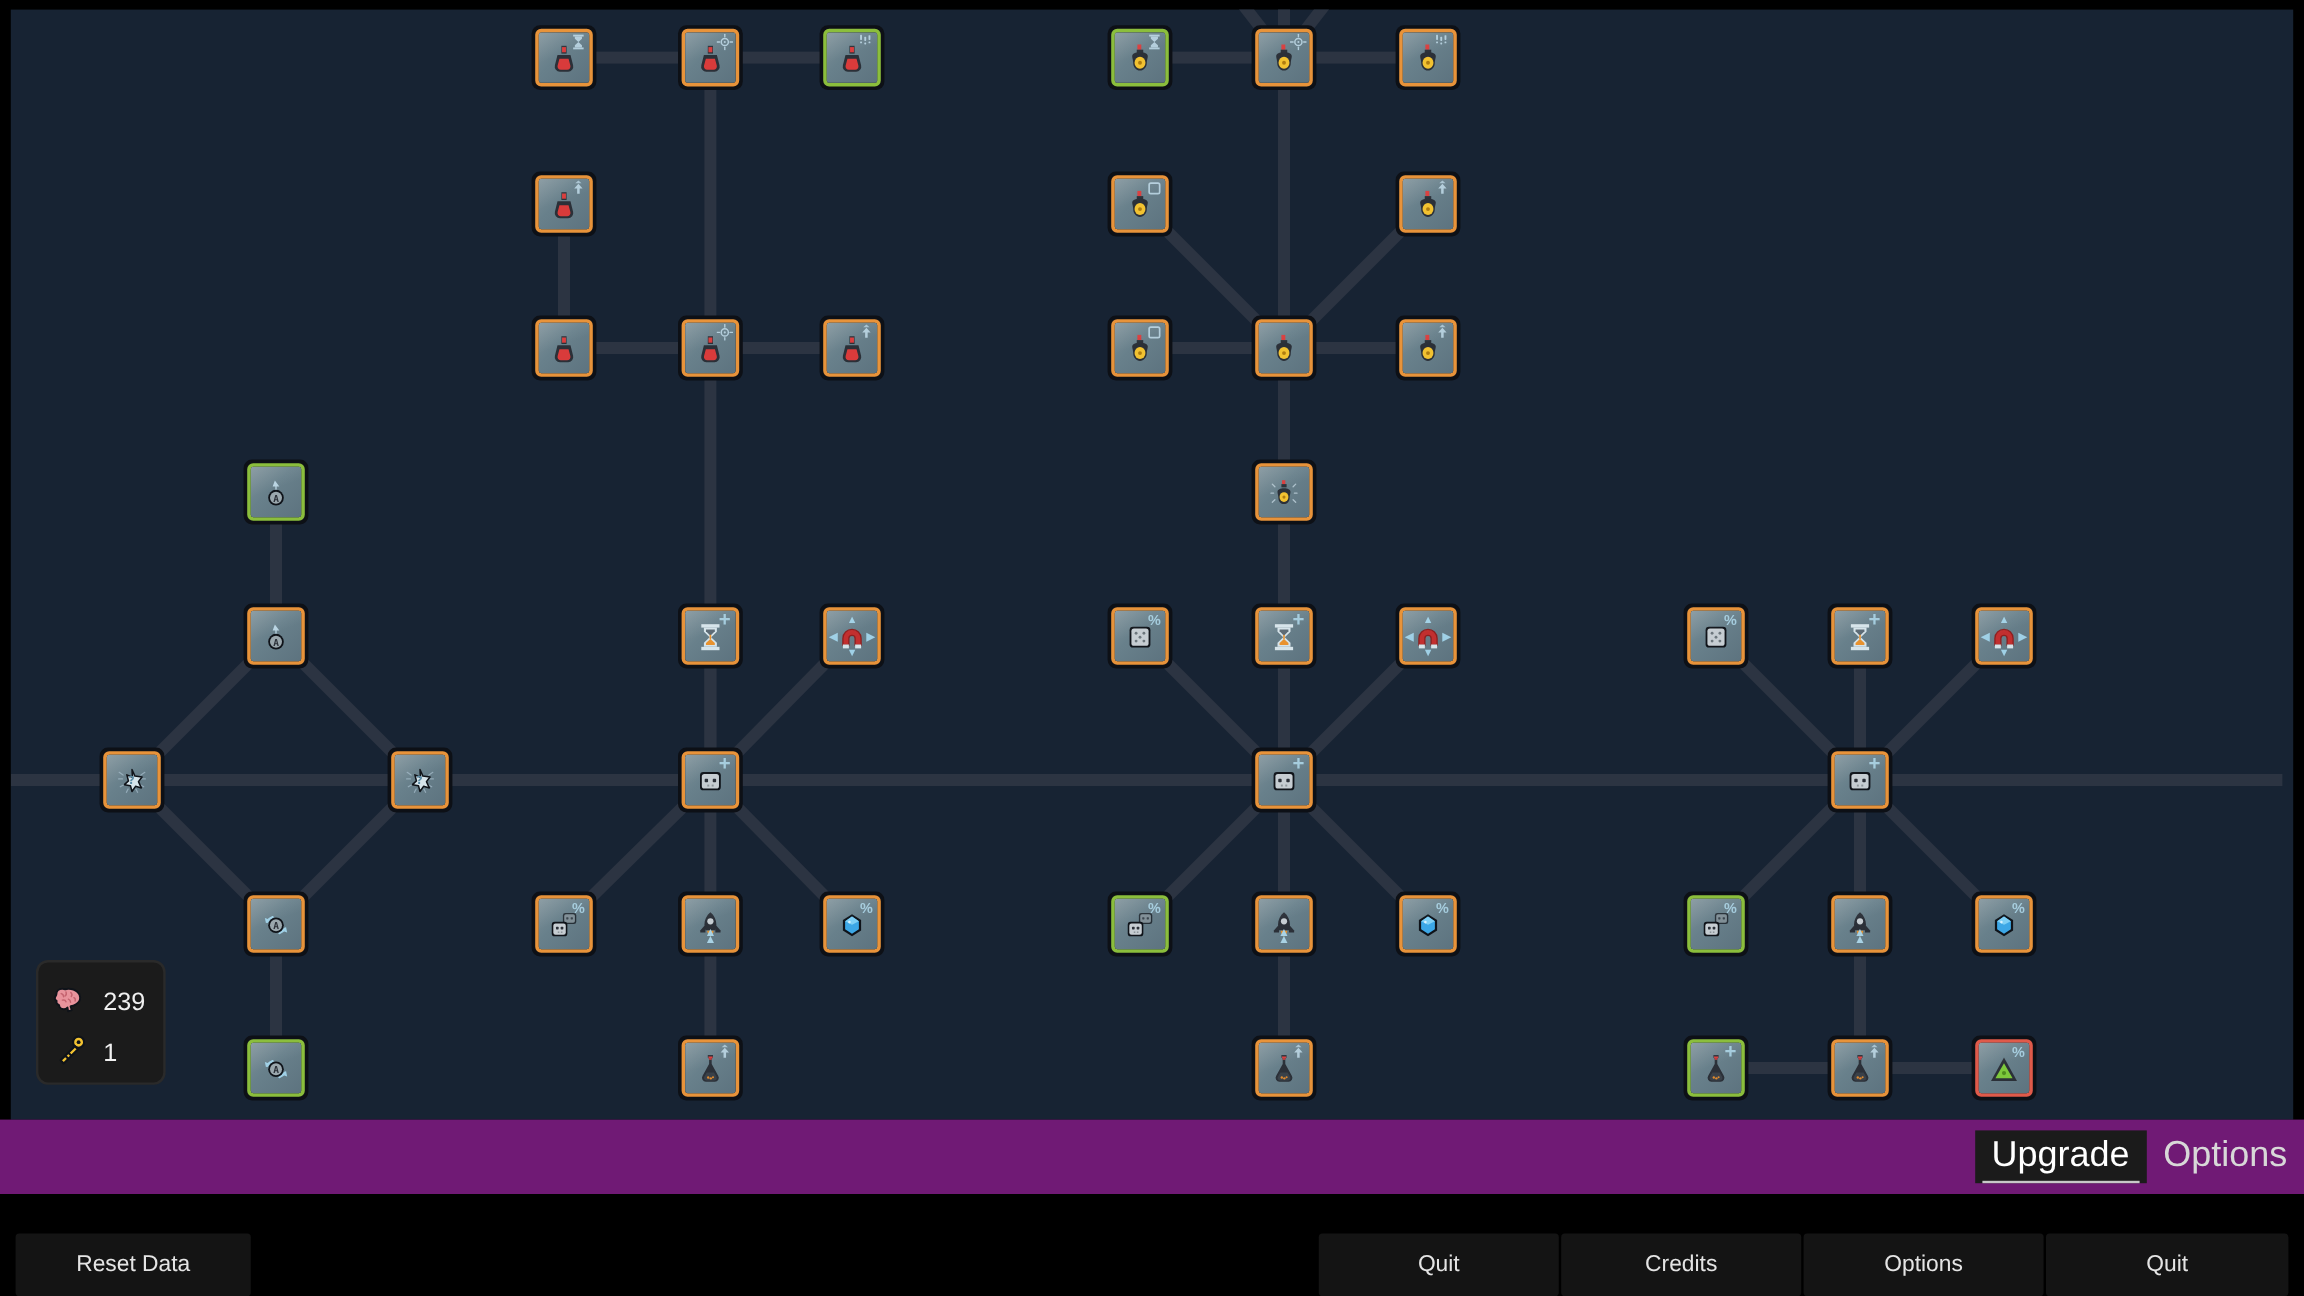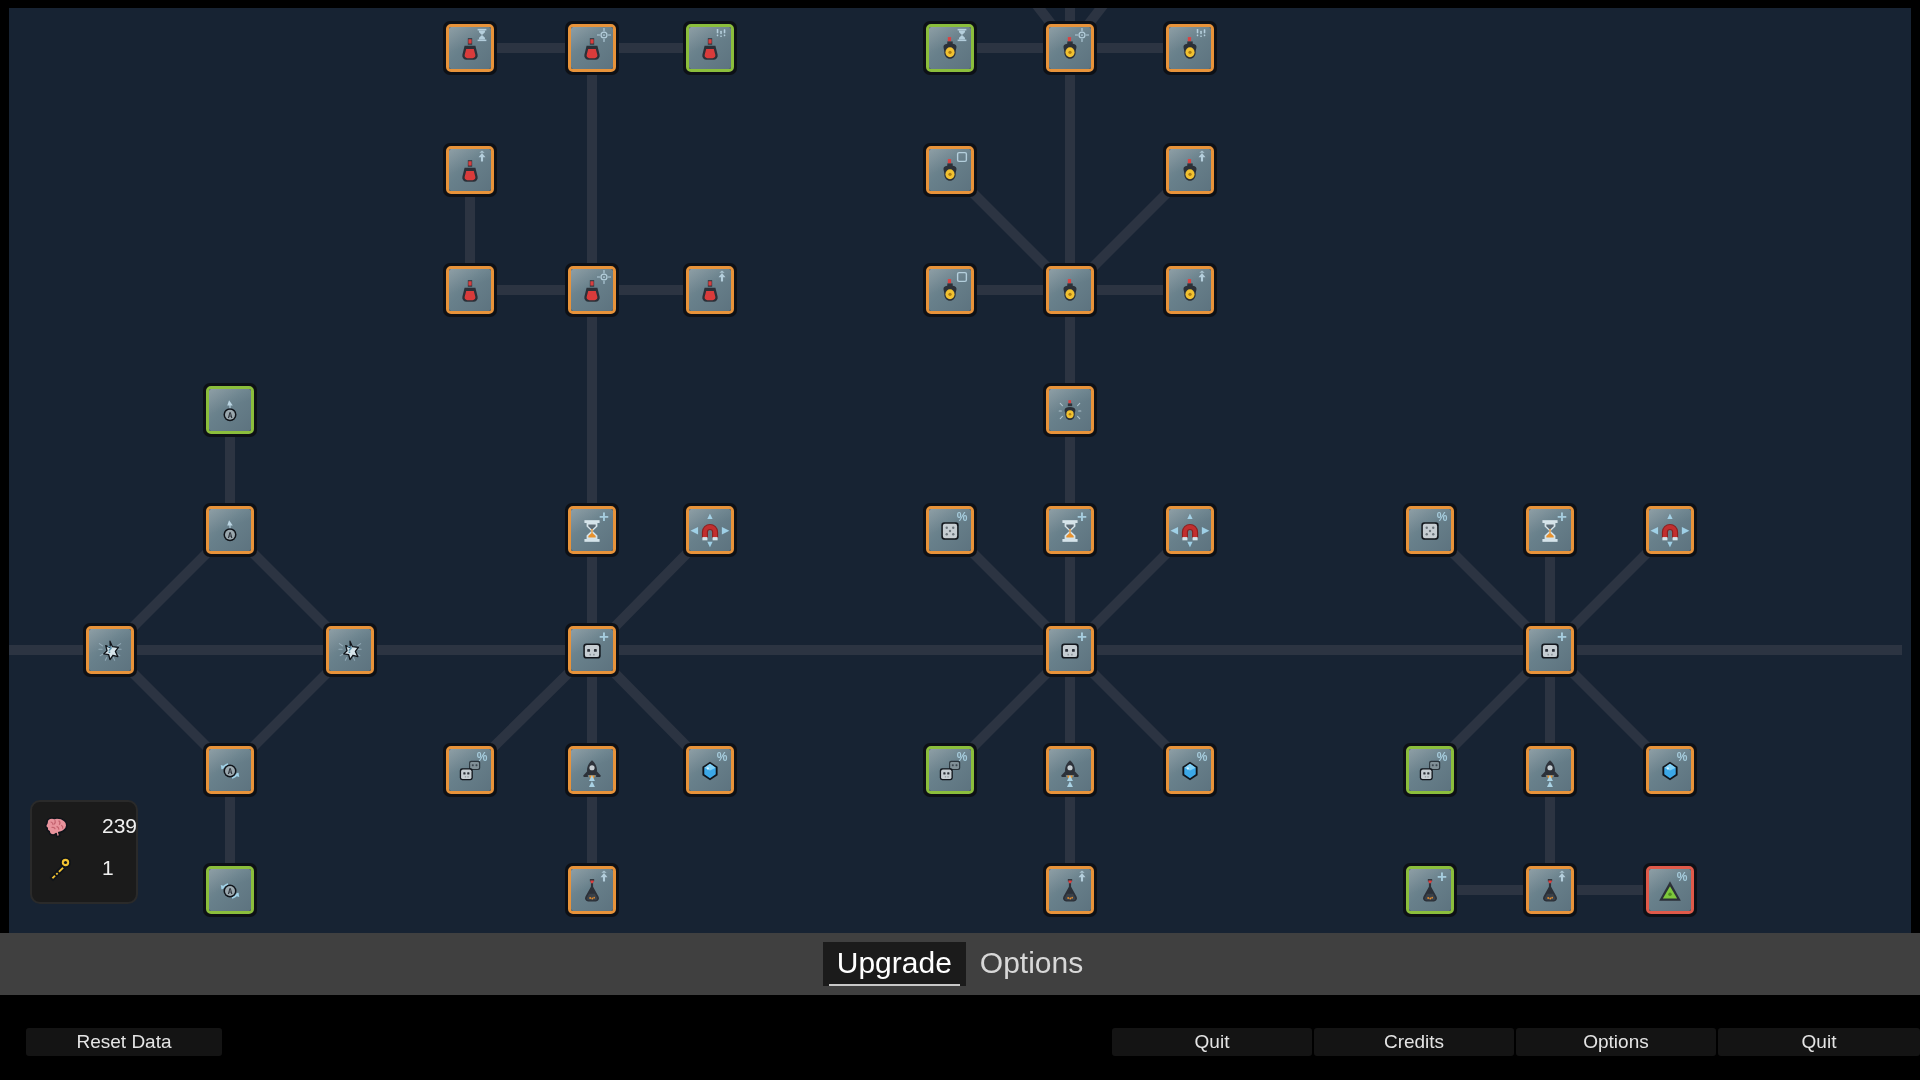--- a/index.html
+++ b/index.html
@@ -102,31 +102,31 @@
   
   #resource-panel{
     position:absolute; left:30px; top:800px;
     width:108px; height:104px;
     background:#1b1b1b;
     border:2px solid #2a2a2a;
     border-radius:10px;
     padding:10px 12px;
     display:flex; flex-direction:column; justify-content:center; gap:8px;
   }
-  .res-row{ display:flex; align-items:flex-start; gap:28px; height:34px; }
+  .res-row{ display:flex; align-items:flex-end; gap:12px; height:34px; }
   .res-row .ricon{ width:30px; height:28px; flex:none; }
   .res-row .rval{
     color:#f0f0f0; font-size:21px; font-family:"Liberation Sans", sans-serif;
   }
 
   
   #tab-bar{
     position:absolute; left:0; top:933px; width:1920px; height:62px;
-    background:#404040;
-    display:flex; align-items:center; justify-content:center;
+    background:#701a75;
+    display:flex; align-items:center; justify-content:flex-end;
   }
   .tab{
     font-size:30px; color:#d8d8d8;
     padding:4px 14px 6px 14px;
     background:transparent;
     border:none; cursor:pointer;
     font-family:"Liberation Sans", sans-serif;
     position:relative;
   }
   .tab.active{ background:#1b1b1b; color:#ffffff; }
@@ -134,26 +134,25 @@
     content:""; position:absolute; left:6px; right:6px; bottom:0px;
     height:2px; background:#c9c9c9;
   }
 
   
   #bottom-bar{
     position:absolute; left:0; top:1019px; width:1920px; height:61px;
     background:#000;
   }
   .btn{
-    position:absolute; top:9px; height:28px;
+    position:absolute; top:9px; height:52px;
     background:#141414;
     border:none; border-radius:3px;
     color:#e4e4e4; font-size:19px; cursor:pointer;
     font-family:"Liberation Sans", sans-serif;
-    margin-left:13px;
   }
   #btn-reset{ left:13px;   width:196px; }
   #btn-play{   left:1099px; width:200px; }
   #btn-options{left:1301px; width:200px; }
   #btn-credits{left:1503px; width:200px; }
   #btn-quit{   left:1705px; width:202px; }
 </style>
 </head>
 <body>
 

